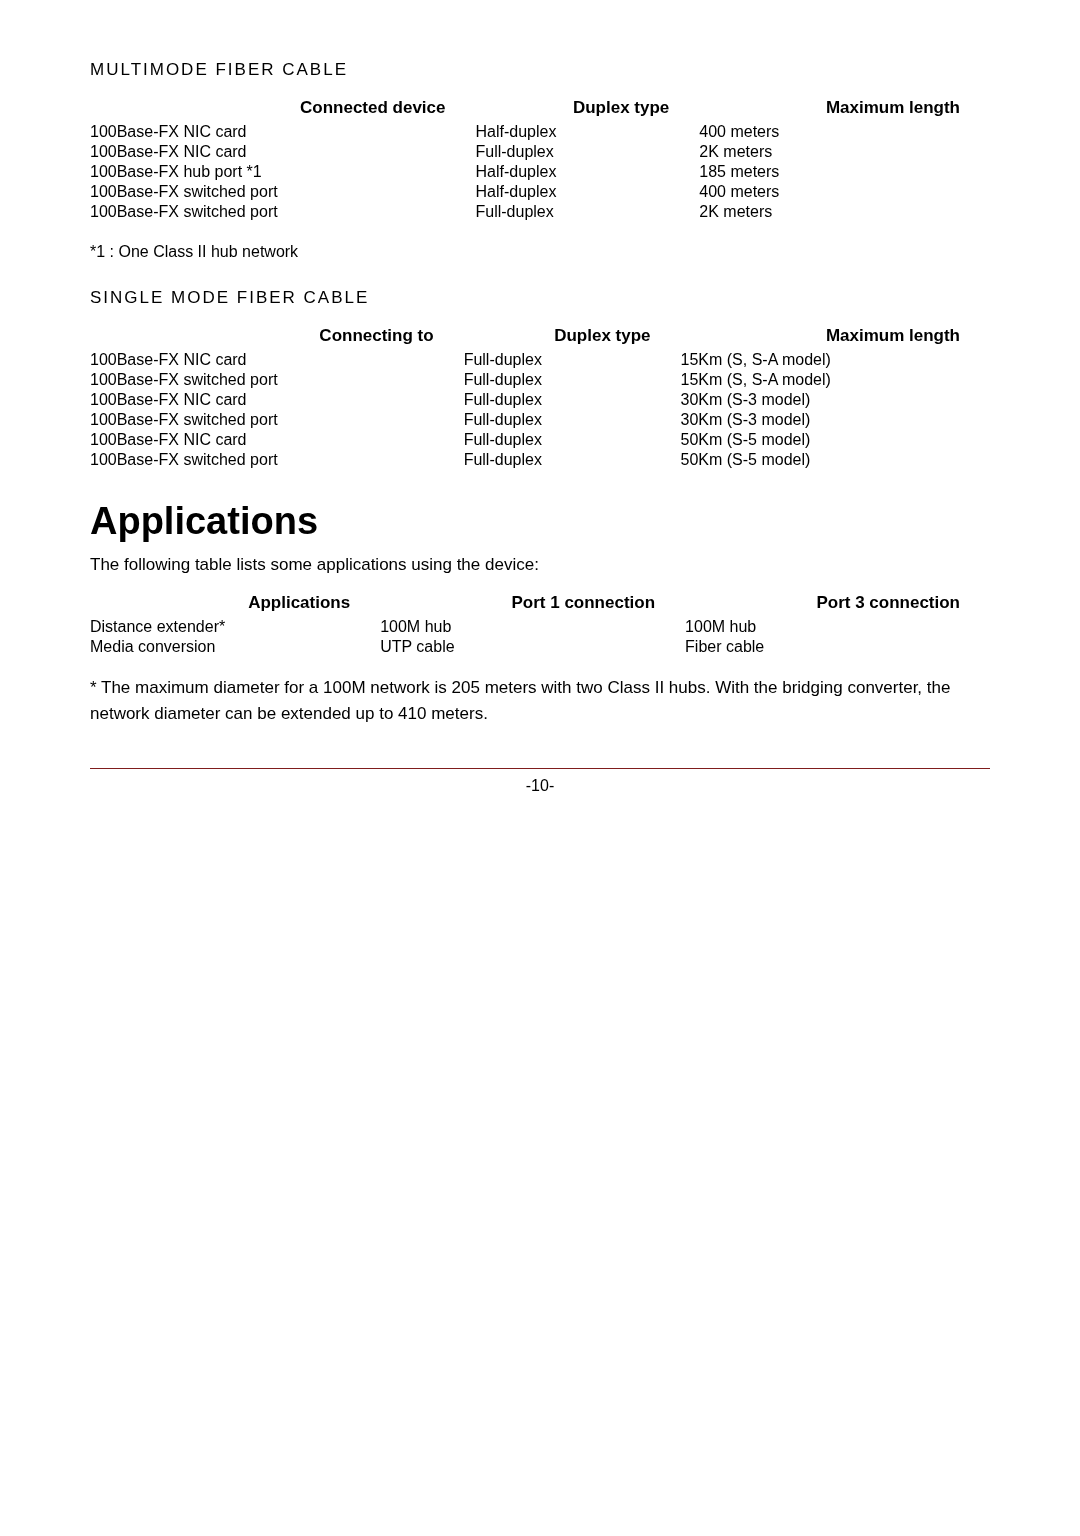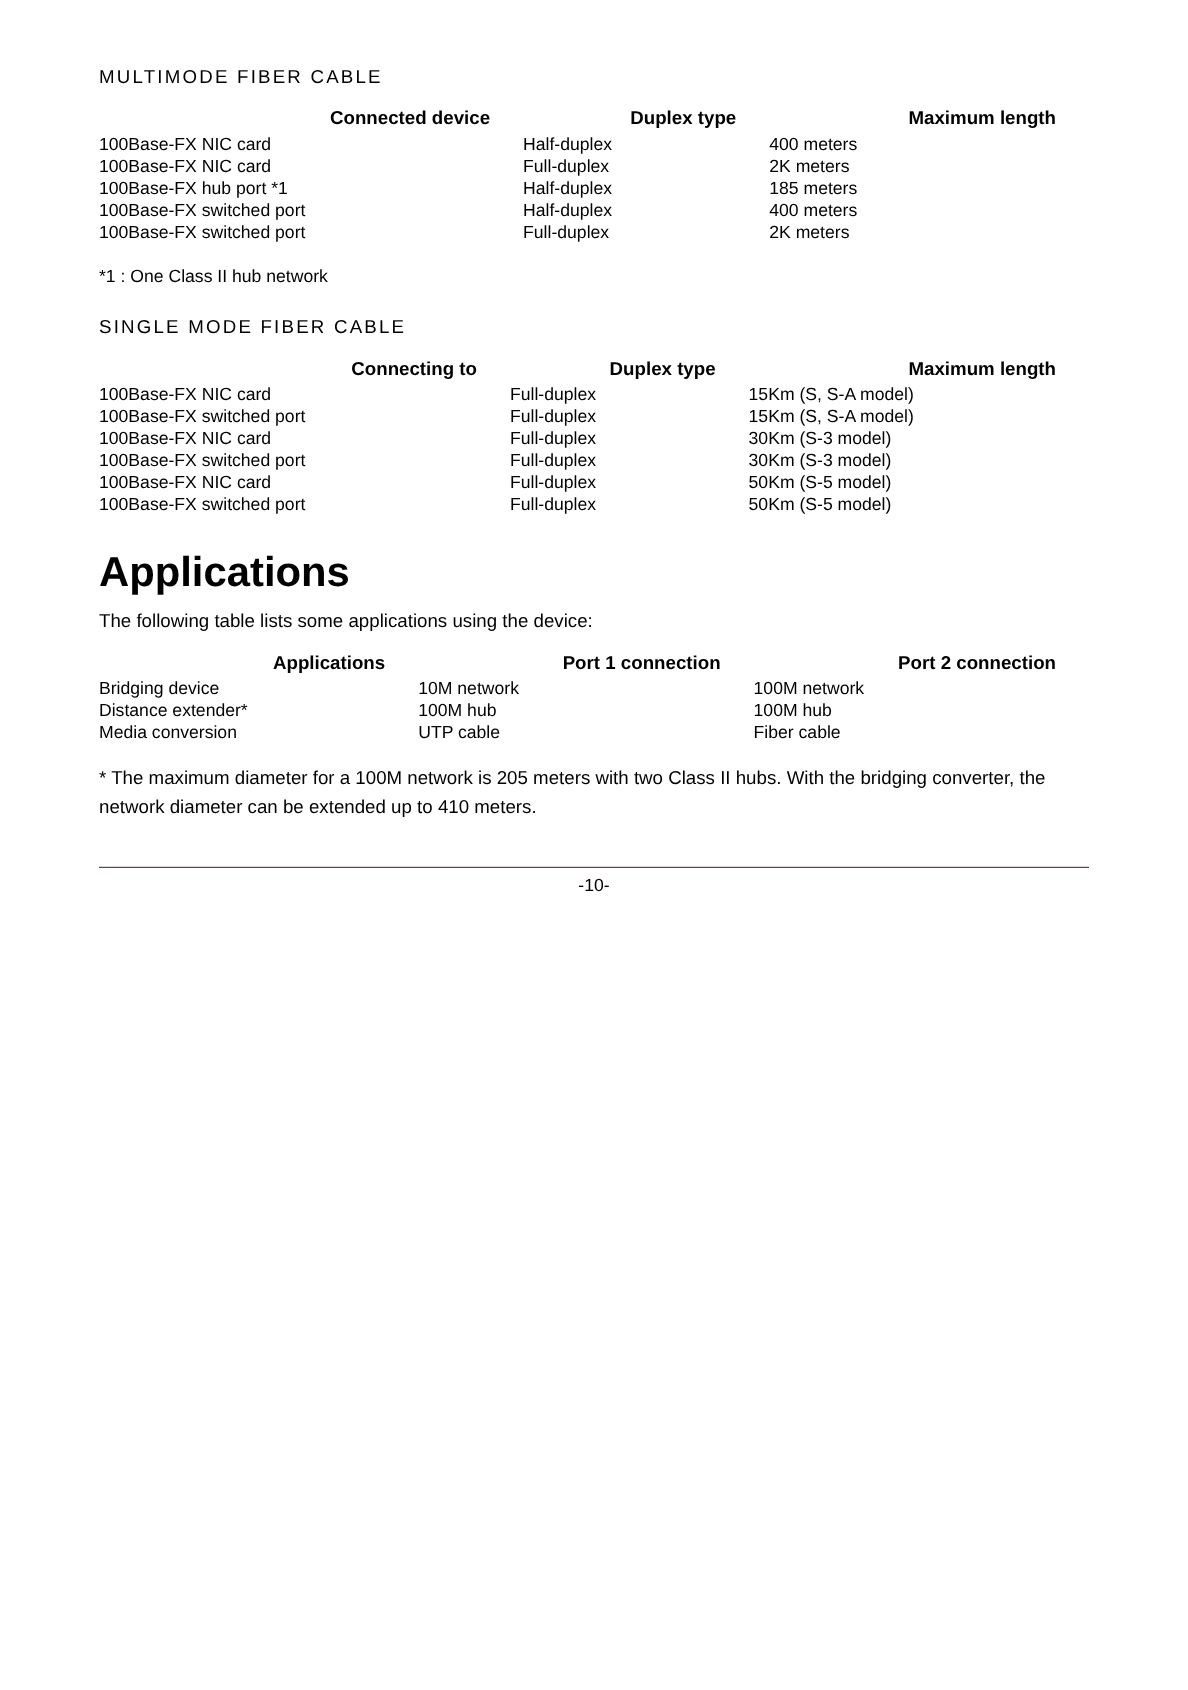--- a/index.html
+++ b/index.html
@@ -202,29 +202,24 @@
 <div>
   <div class="applications-heading">Applications</div>
   <div class="intro-text">The following table lists some applications using the device:</div>
 
   <div class="table-container">
     <table class="data-table">
       <thead>
         <tr>
           <th>Applications</th>
           <th>Port 1 connection</th>
-          <th>Port 2 connection</th>
+          <th>Port 3 connection</th>
         </tr>
       </thead>
       <tbody id="applications-tbody">
-      <tr>
-      <td>Bridging  device</td>
-      <td>10M  network</td>
-      <td>100M  network</td>
-    </tr>
           <tr>
       <td>Distance  extender*</td>
       <td>100M hub</td>
       <td>100M hub</td>
     </tr>
           <tr>
       <td>Media  conversion</td>
       <td>UTP cable</td>
       <td>Fiber cable</td>
     </tr>

